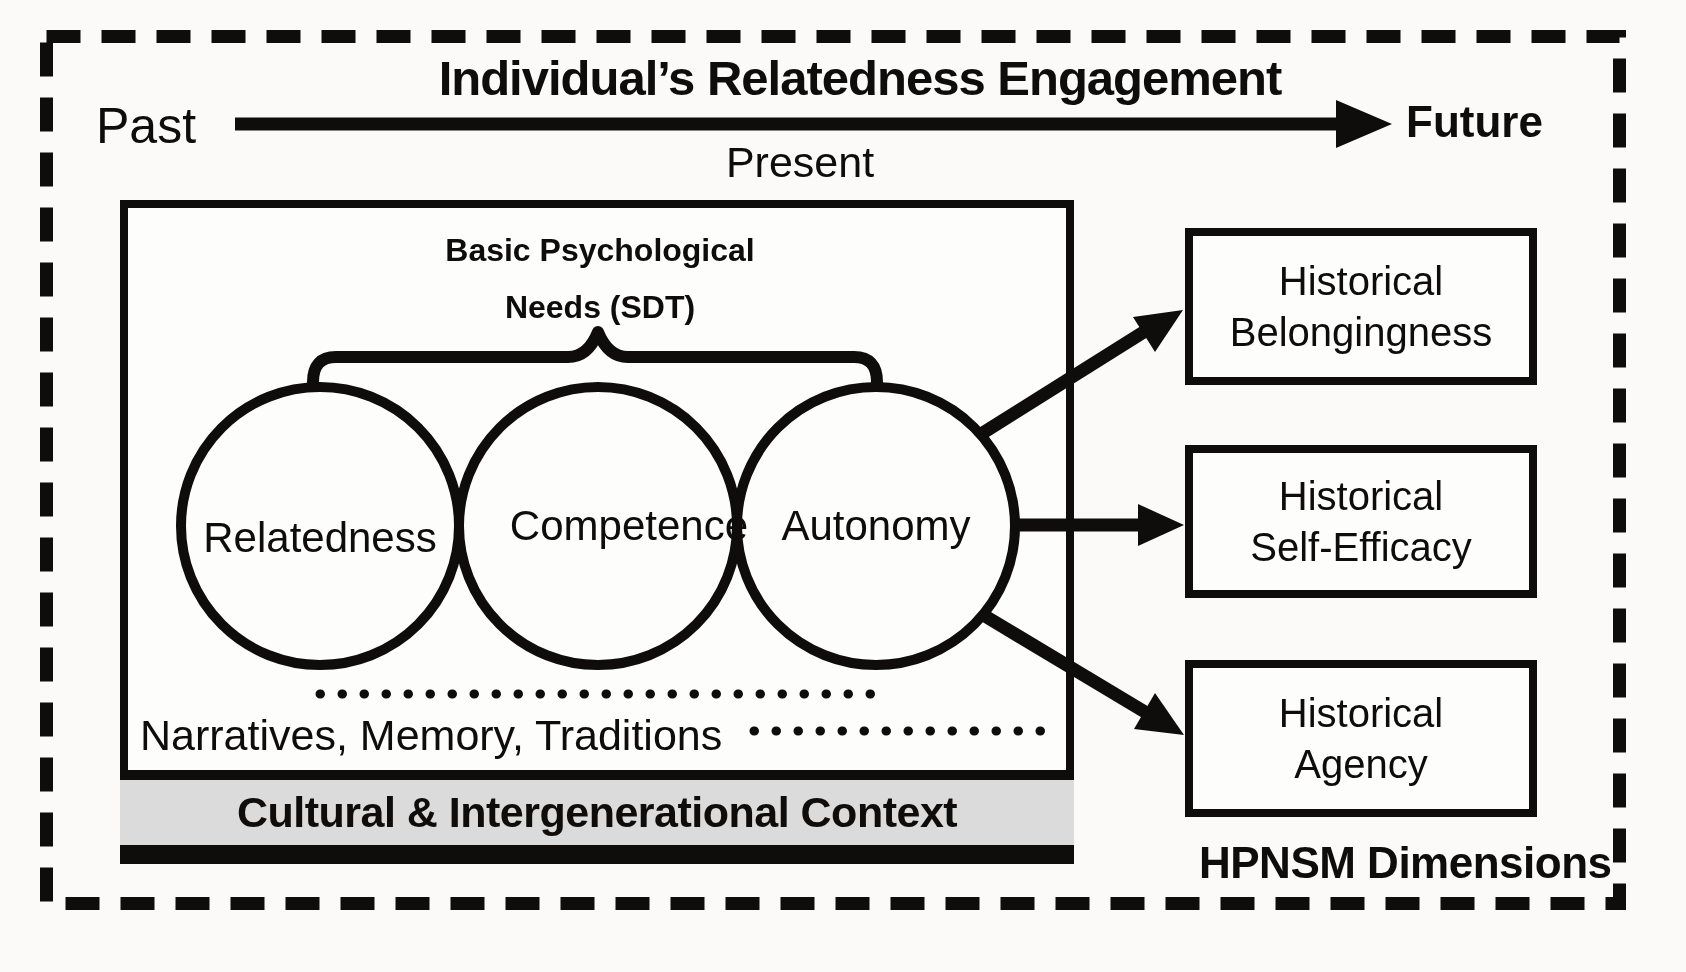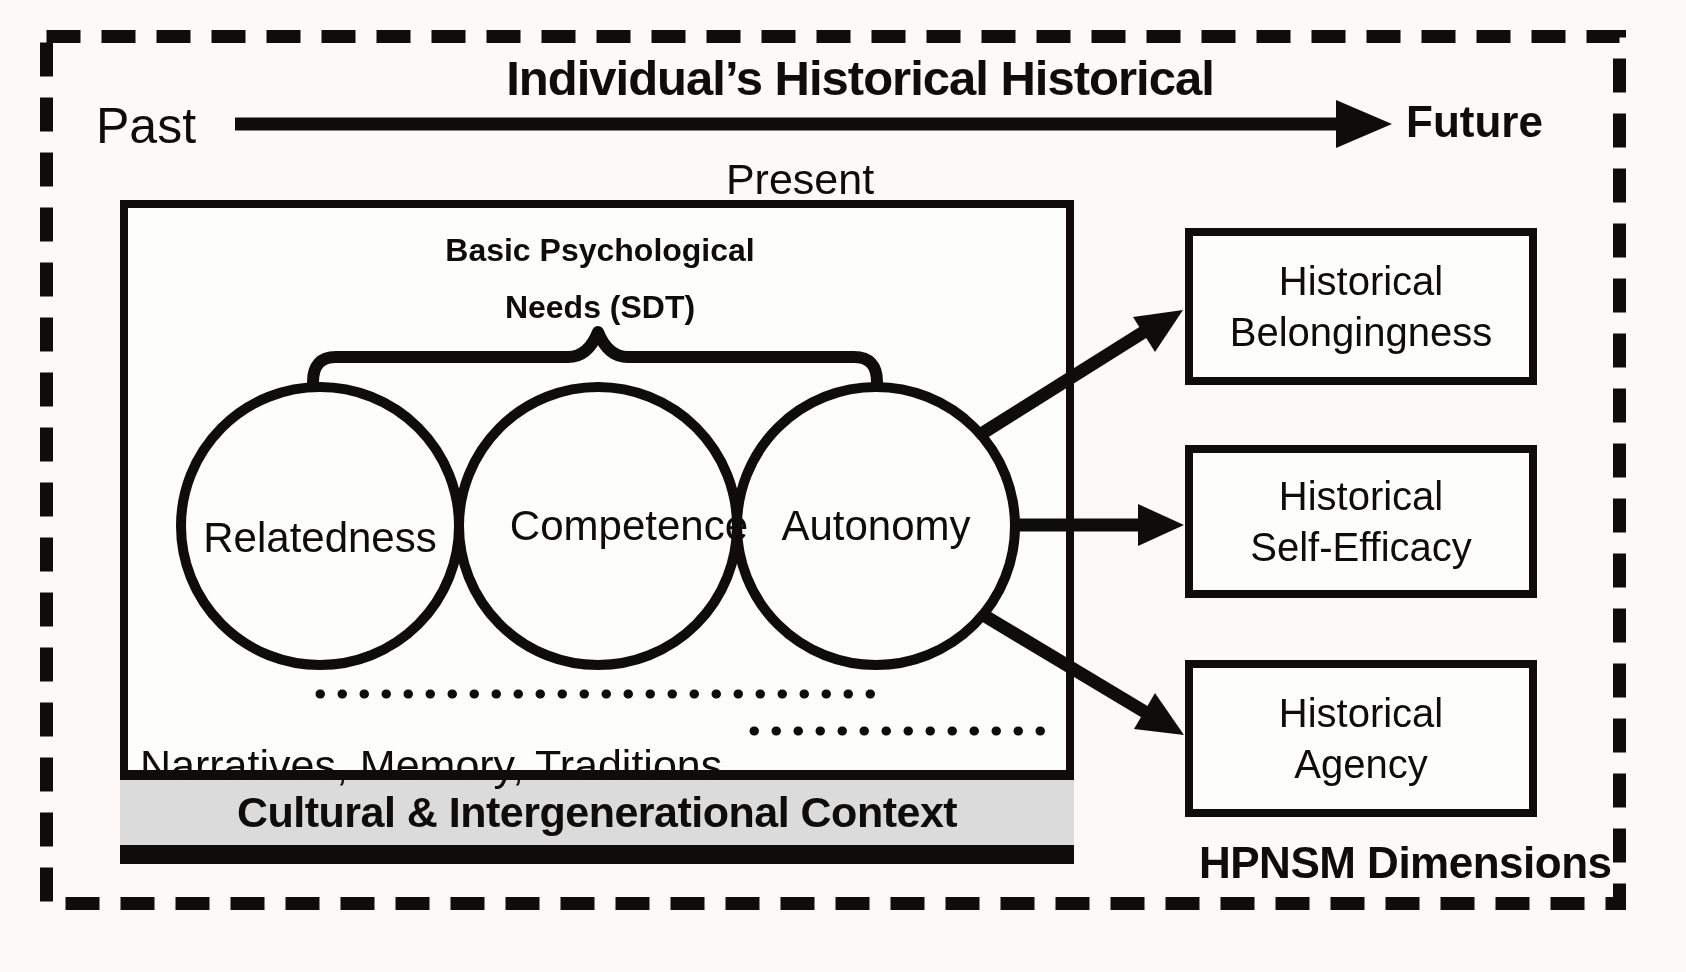--- a/index.html
+++ b/index.html
@@ -11,34 +11,34 @@
     color:#0e0d0b;
     overflow:hidden;
   }
   .abs{position:absolute;}
   .txt{white-space:nowrap;}
   .center{text-align:center;}
 
   .main-title{left:420px;top:50px;width:880px;font-size:49px;font-weight:bold;letter-spacing:-1px;}
   .past-label{left:96px;top:97px;font-size:50px;font-weight:normal;}
   .future-label{left:1406px;top:97px;width:180px;font-size:44px;font-weight:bold;}
-  .present-label{left:700px;top:155px;width:200px;font-size:43px;}
+  .present-label{left:700px;top:138px;width:200px;font-size:43px;}
 
   .main-box{
     left:120px;top:200px;width:954px;height:664px;
     box-sizing:border-box;border:8px solid #0e0d0b;background:#fdfdfb;
   }
   .needs-title{left:250px;top:222px;width:700px;font-size:32px;font-weight:bold;line-height:57px;}
 
   .circle-label{top:502px;width:300px;font-size:42px;line-height:48px;}
   .circle-label.c0{left:170px;margin-top:12px;}
   .circle-label.c1{left:448px;text-align:right;}
   .circle-label.c2{left:726px;}
 
-  .narratives-label{left:140px;top:711px;font-size:43px;margin-top:30px;}
+  .narratives-label{left:140px;top:711px;font-size:43px;}
 
   .context-bar{
     left:120px;top:770px;width:954px;height:94px;
     box-sizing:border-box;border-top:10px solid #0e0d0b;border-bottom:19px solid #0e0d0b;
     background:#dbdbdb;
   }
   .context-label{
     left:120px;top:780px;width:954px;height:65px;
     display:flex;align-items:center;justify-content:center;
     font-size:43px;font-weight:bold;letter-spacing:-0.5px;
@@ -102,21 +102,21 @@
     <line x1="978" y1="436" x2="1150" y2="328" class="ink-stroke" stroke-width="13"></line>
     <polygon points="1183,310 1155,352 1133,317" class="ink-fill"></polygon>
 
     <line x1="1014" y1="525" x2="1144" y2="525" class="ink-stroke" stroke-width="13"></line>
     <polygon points="1184,525 1138,546 1138,504" class="ink-fill"></polygon>
 
     <line x1="980" y1="613" x2="1150" y2="715" class="ink-stroke" stroke-width="13"></line>
     <polygon points="1184,735 1134,729 1155,693" class="ink-fill"></polygon>
   </svg>
 
-  <div class="abs txt center main-title">Individual’s Historical Historical</div>
+  <div class="abs txt center main-title">Individual’s Relatedness Engagement</div>
   <div class="abs txt past-label">Past</div>
   <div class="abs txt future-label">Future</div>
   <div class="abs txt center present-label">Present</div>
 
   <div class="abs center needs-title">
     <div>Basic Psychological</div>
     <div>Needs (SDT)</div>
   </div>
 
   <div class="abs txt center circle-label c0">Relatedness</div>

